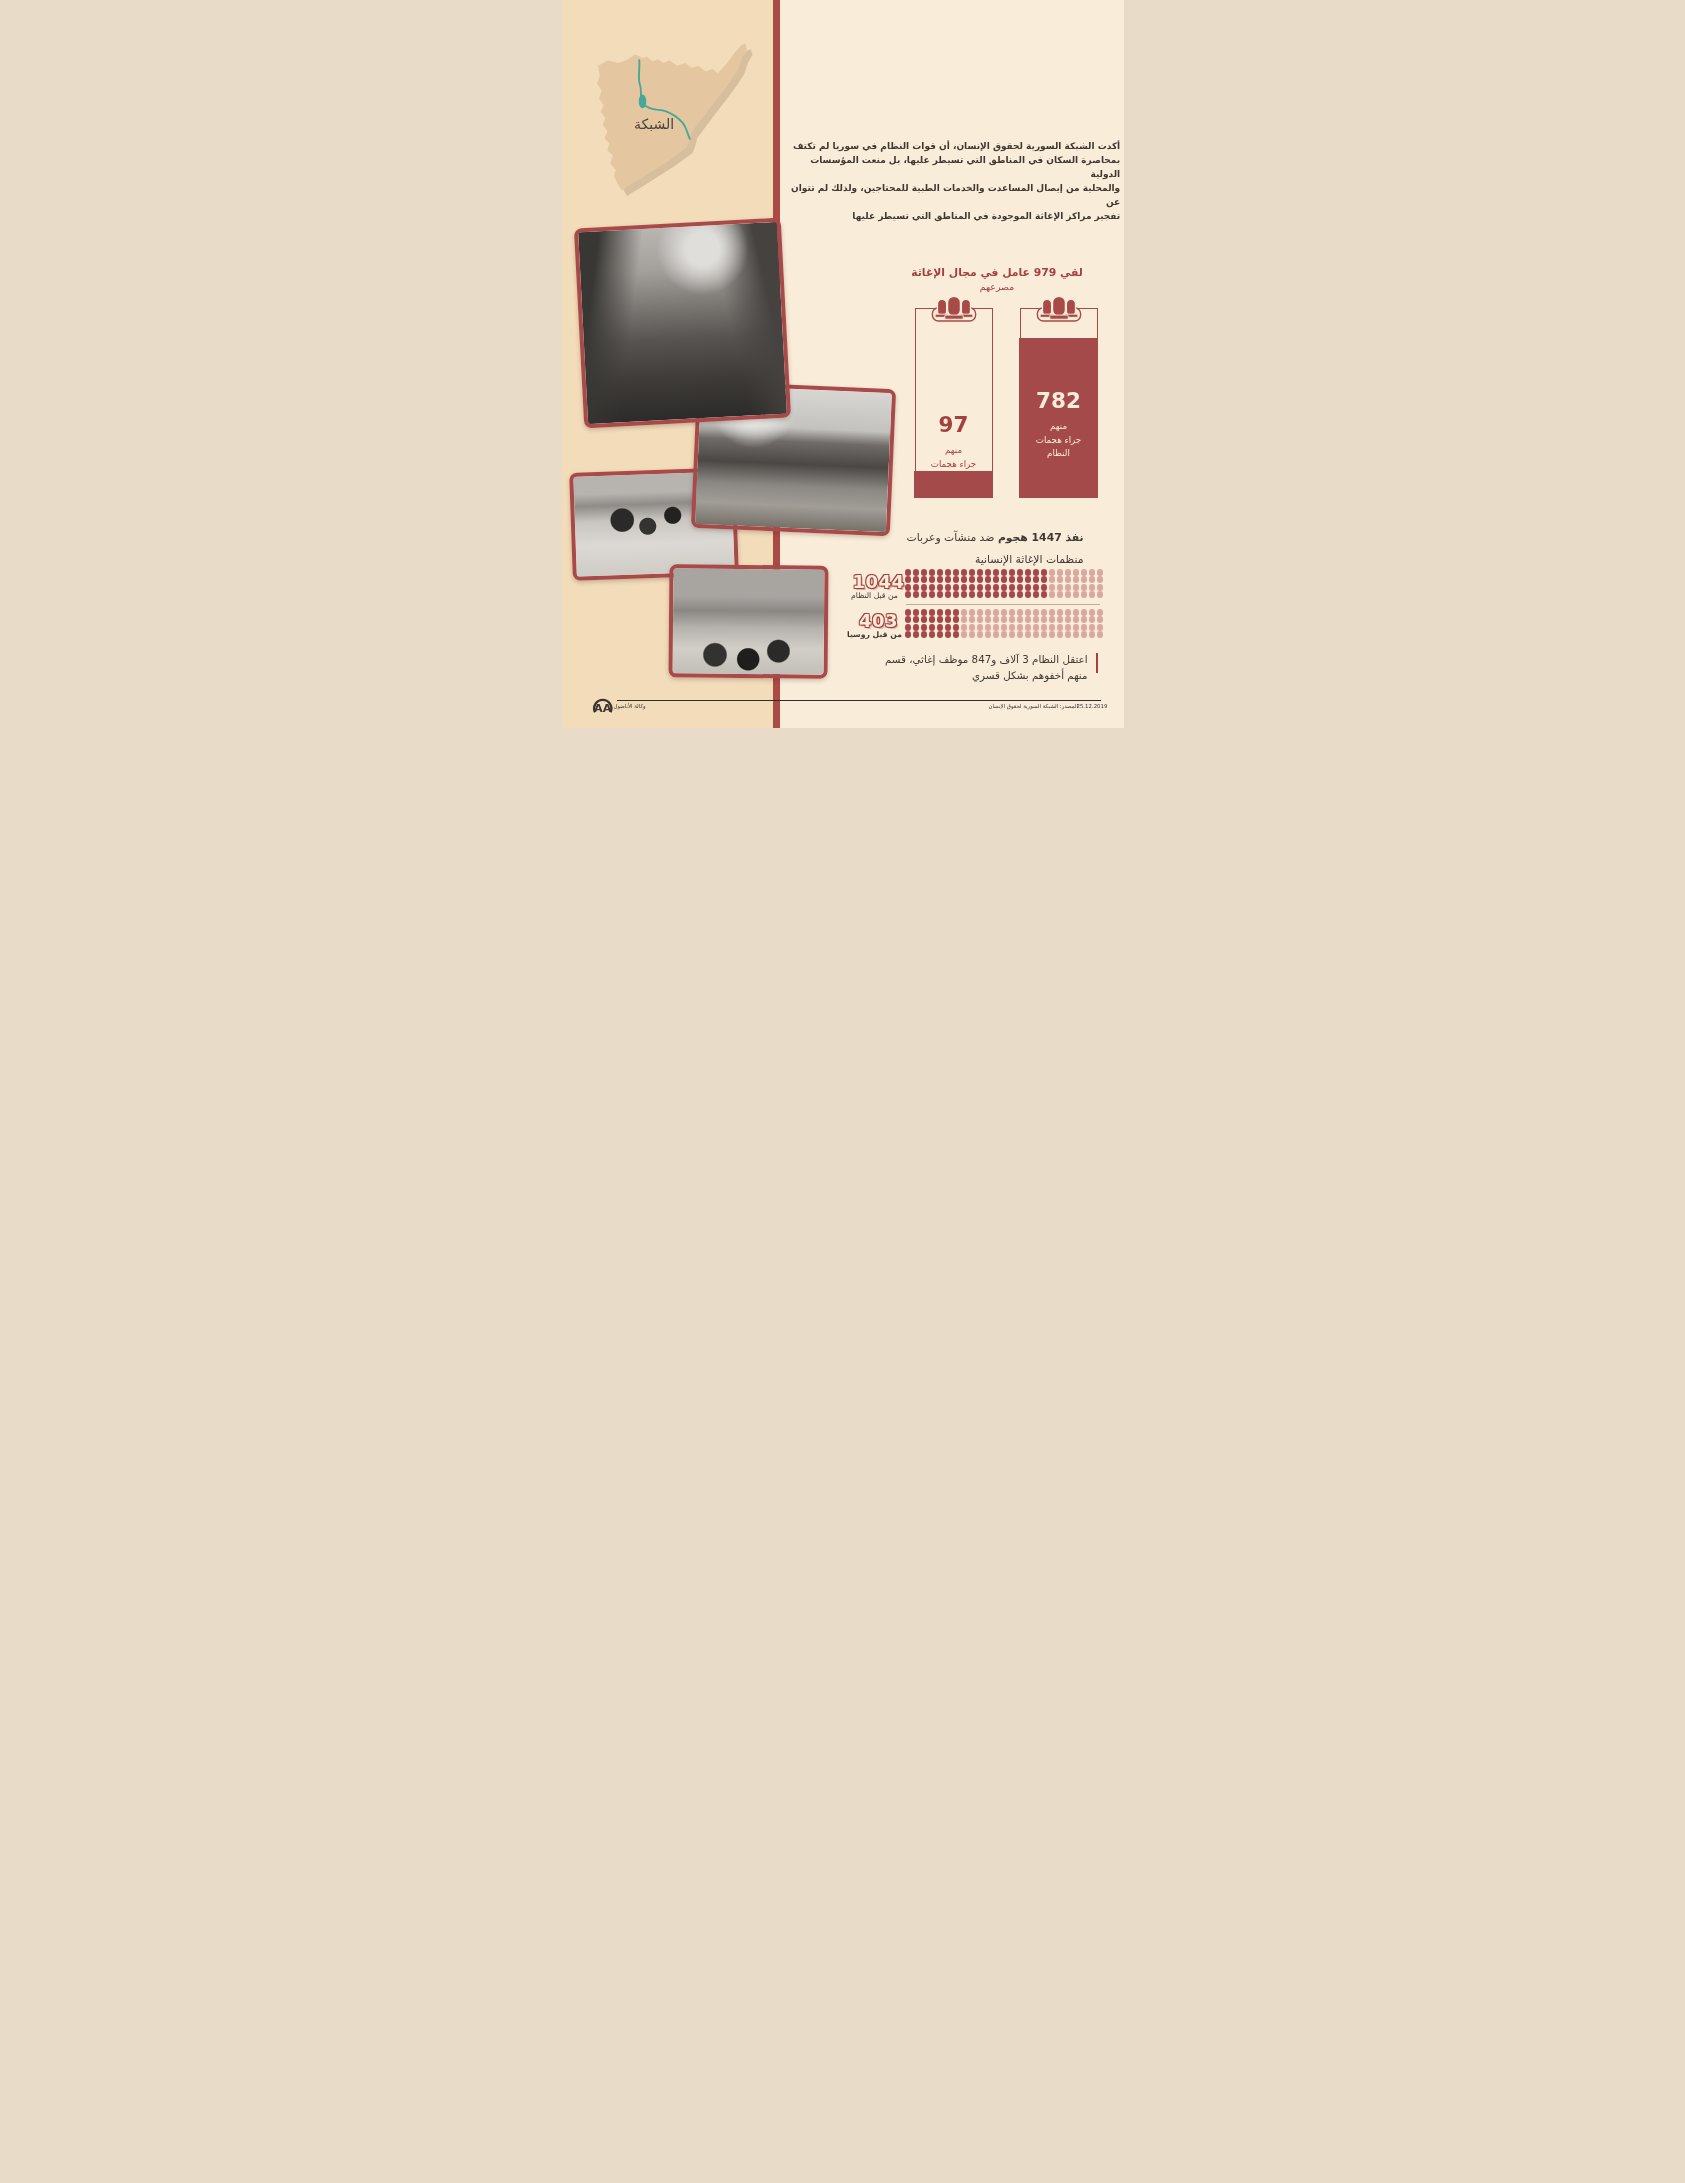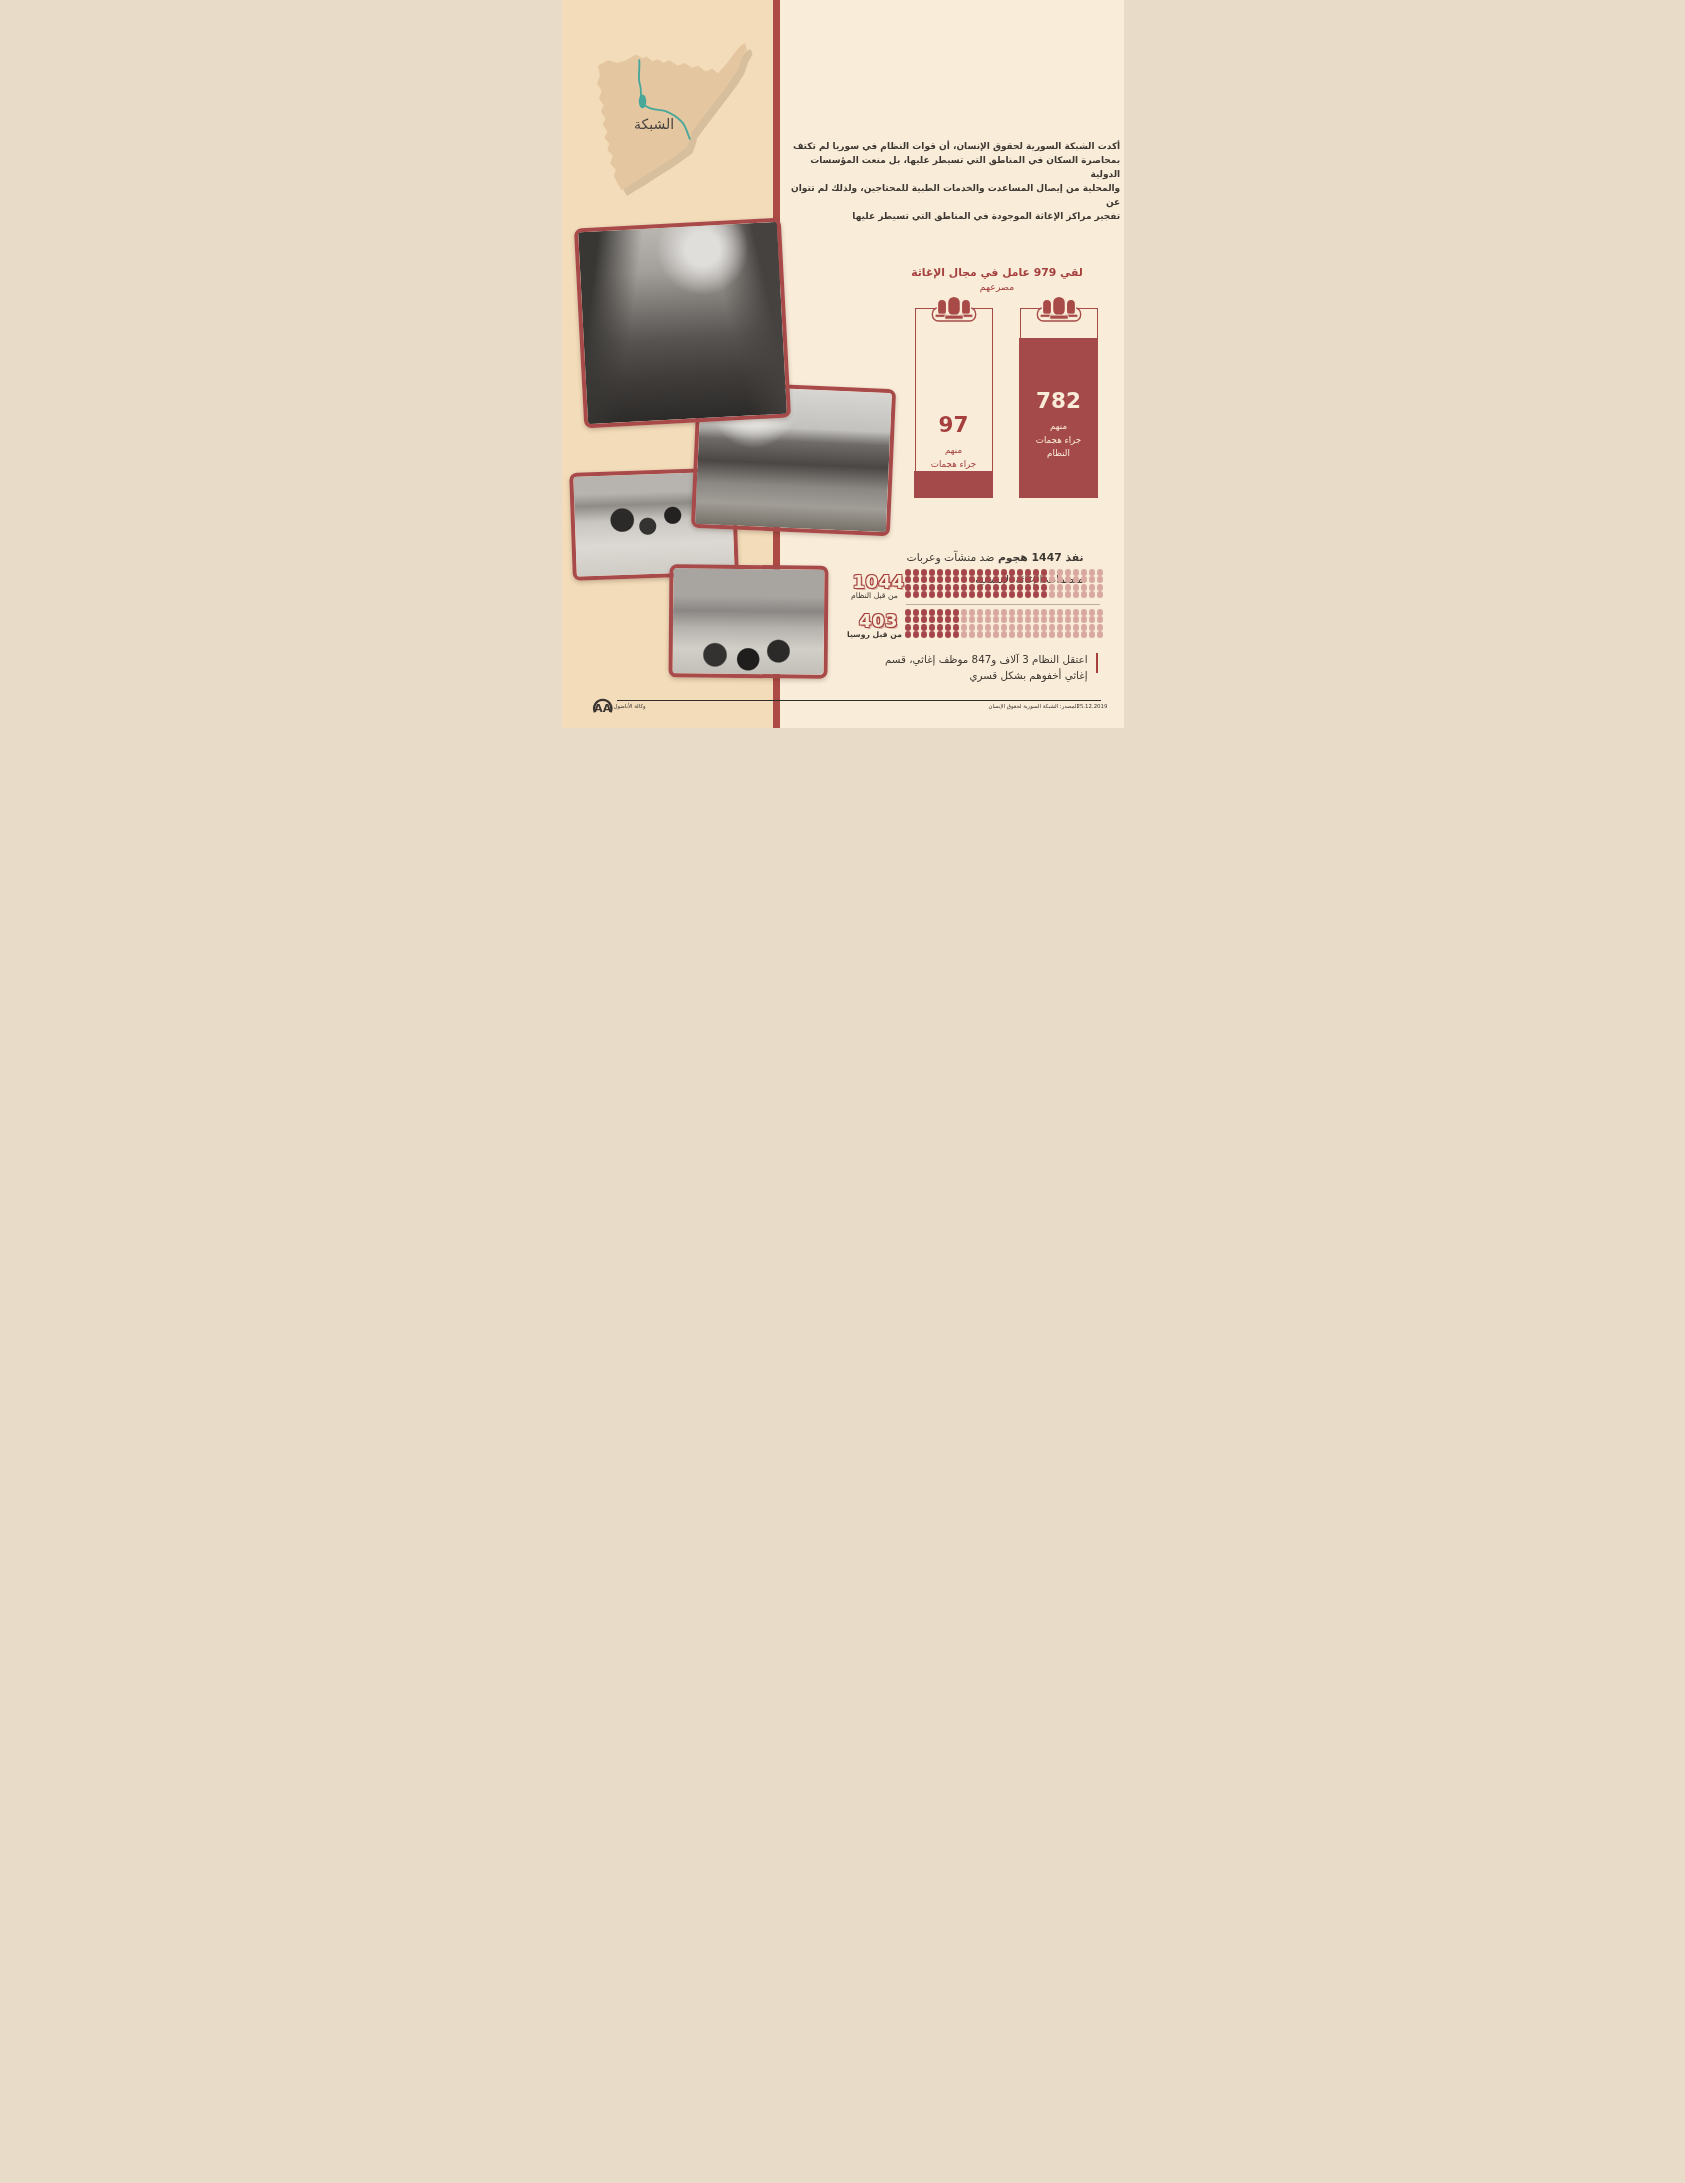--- a/index.html
+++ b/index.html
@@ -33,21 +33,21 @@
   .col.right .fill{height:160px;}
   .col .icon{position:absolute;top:-14px;left:50%;transform:translateX(-50%);width:46px;height:30px;}
   .bignum{position:absolute;left:0;right:0;text-align:center;font-weight:bold;font-size:21.5px;}
   .col.left .bignum{top:103px;color:#a5403f;}
   .col.right .bignum{top:79px;color:#f9ecd8;}
   .collabel{position:absolute;left:0;right:0;text-align:center;font-size:8.7px;line-height:13.6px;}
   .col.left .collabel{top:135px;color:#a5403f;}
   .col.right .collabel{top:111px;color:#f9ecd8;}
   
   .attacks{position:absolute;right:40px;top:527px;text-align:right;font-size:10.8px;
-           color:#3e3833;line-height:21.5px;margin-top:20px;}
+           color:#3e3833;line-height:21.5px;}
   .attacks b{font-weight:bold;}
   .dotnum{position:absolute;left:290px;width:54px;text-align:center;font-weight:bold;
           font-size:18px;color:#f9ecd8;letter-spacing:0.5px;
           text-shadow:-0.9px -0.9px 0 #a5403f,0.9px -0.9px 0 #a5403f,-0.9px 0.9px 0 #a5403f,0.9px 0.9px 0 #a5403f,
                       1.9px 1.9px 0 rgba(164,63,62,.35);}
   .dotby{position:absolute;left:281px;width:64px;text-align:center;font-size:7.7px;
          color:#3e3833;font-weight:500;}
   .dots{position:absolute;left:343px;width:198px;display:flex;flex-direction:column;gap:0.9px;}
   .dots .row{display:flex;gap:2px;}
   .dot{width:6px;height:6.6px;border-radius:50%;}
@@ -397,21 +397,21 @@
         <span class="dot" style="background: rgb(164, 71, 75);"></span>
         <span class="dot" style="background: rgb(164, 71, 75);"></span>
         <span class="dot" style="background: rgb(164, 71, 75);"></span>
         <span class="dot" style="background: rgb(164, 71, 75);"></span>
         <span class="dot" style="background: rgb(164, 71, 75);"></span>
       </div>
     </div>
 
   <div class="detention">
     <span>اعتقل النظام 3 آلاف و847 موظف إغاثي، قسم</span><br>
-    <span>إغاثي أخفوهم بشكل قسري</span>
+    <span>منهم أخفوهم بشكل قسري</span>
   </div>
   <div class="detbar"></div>
 
   <div class="photo photo1" aria-label="رجال ينقلون مصاباً في بطانية وسط الدمار">
       <div class="ph ph1"></div>
     </div>
   <div class="photo photo2" aria-label="مبنى مدمر جراء القصف">
       <div class="ph ph2"></div>
     </div>
   <div class="photo photo3" aria-label="مسعف من الخوذ البيضاء يحمل مصاباً">

